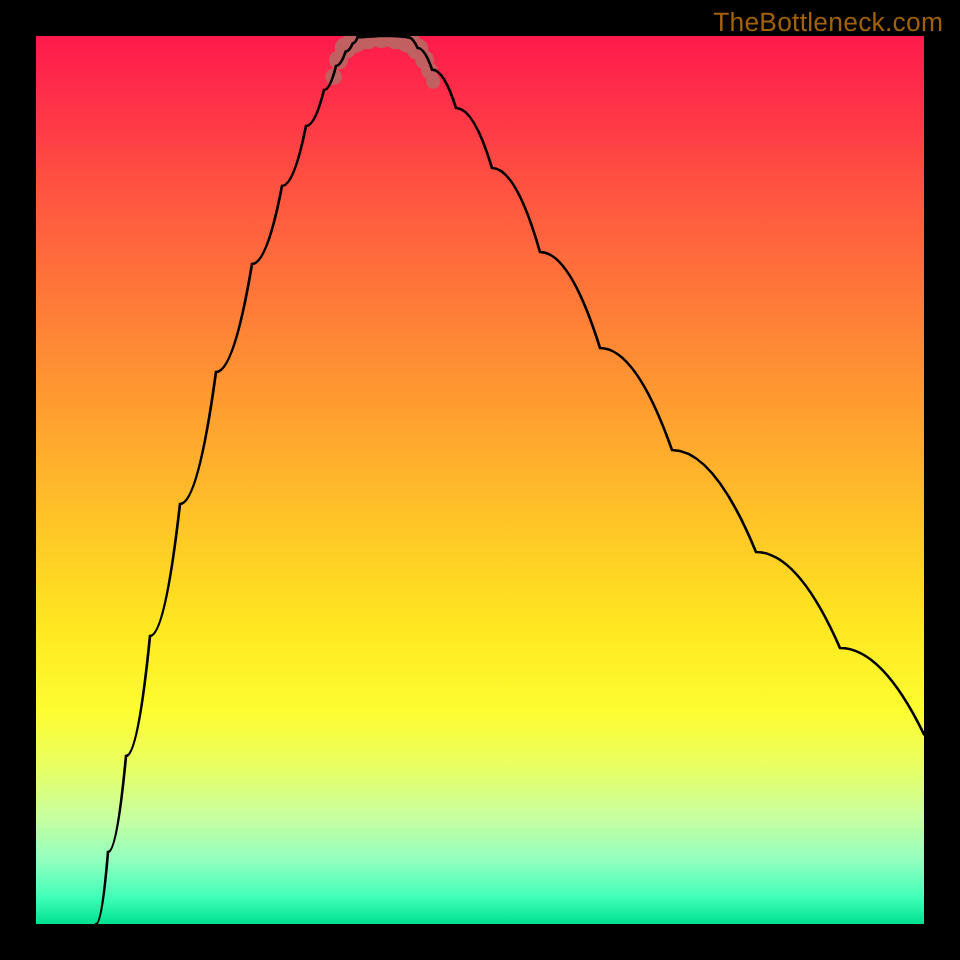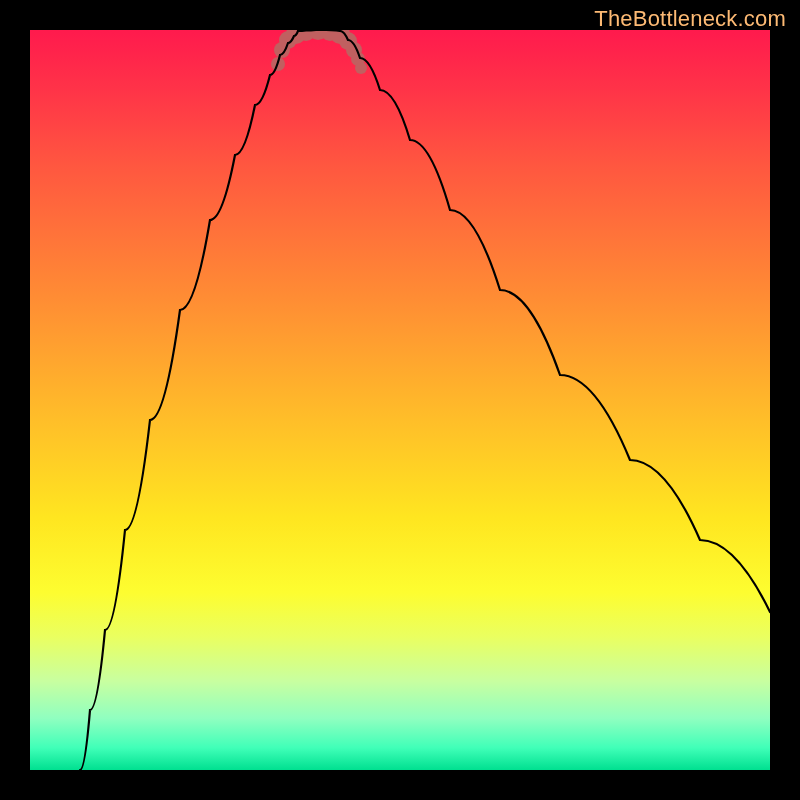--- a/index.html
+++ b/index.html
@@ -39,21 +39,21 @@
       #c8ffa0 88%,
       #90ffc0 93%,
       #40ffb8 97%,
       #00e090 100%
     );
   }
   .watermark {
     position: absolute;
     top: 6px;
     right: 14px;
-    color: #fdba74;
+    color: #a16207;
     font-size: 22px;
     font-weight: 500;
     letter-spacing: 0.2px;
     user-select: none;
   }
   svg.curves {
     position: absolute;
     left: 0;
     top: 0;
     width: 740px;

